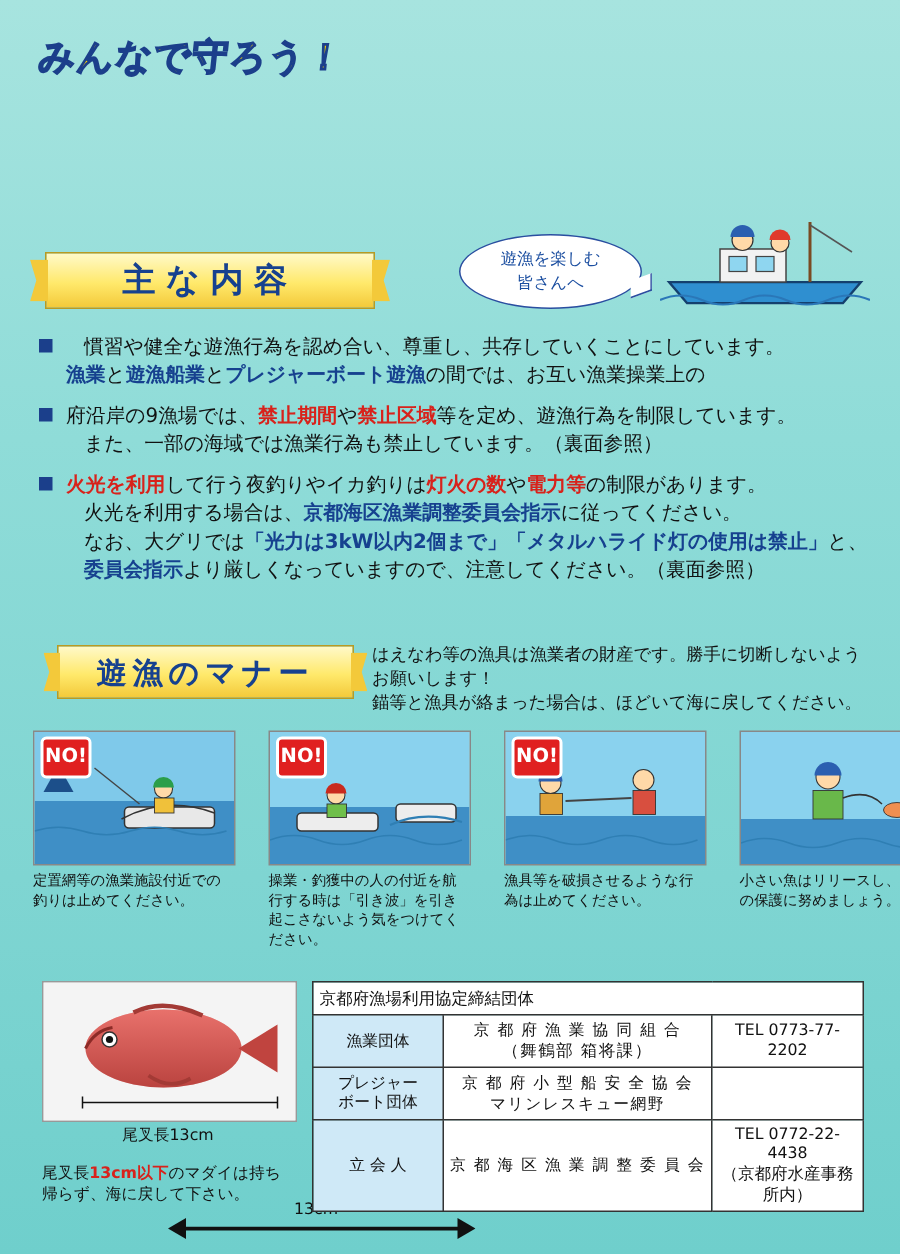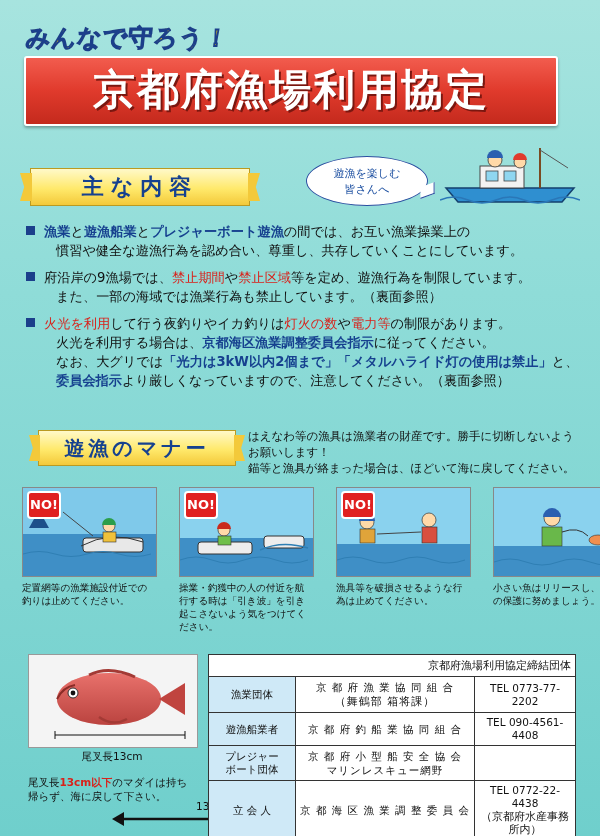--- a/index.html
+++ b/index.html
@@ -182,21 +182,21 @@
     background: #1b3f8b;
   }
   .line {
     font-size: 13.2px;
     line-height: 19px;
     color: #111;
     font-family: "DejaVu Sans", sans-serif;
     white-space: nowrap;
   }
   .line.indent { padding-left: 12px; }
-  .r { color: #d8221b; font-weight: normal; }
+  .r { color: #d8221b; font-weight: bold; }
   .b { color: #16418f; font-weight: bold; }
   .blk { color: #111; }
 
   
   .manner-note {
     position: absolute;
     left: 248px;
     top: 428px;
     width: 330px;
     font-size: 11.5px;
@@ -305,21 +305,21 @@
     font-family: "DejaVu Sans", sans-serif;
   }
   .tbl td, .tbl th {
     border: 1px solid #333;
     font-size: 10.5px;
     padding: 3px 4px;
     color: #111;
   }
   .tbl .thead {
     background: #ffffff;
-    text-align: right;
+    text-align: left;
     font-weight: normal;
     font-size: 11px;
     margin-left: 36px;
   }
   .tbl .c1 {
     width: 78px;
     background: #cfe9f7;
     text-align: center;
     line-height: 13px;
   }
@@ -336,23 +336,20 @@
     line-height: 13px;
   }
   .sub { font-size: 11px; }
 </style>
 </head>
 <body>
 
 <div id="page">
 
   <div class="hdr-sub">みんなで守ろう！</div>
-  <div class="hdr-main-wrap">
-    <div class="hdr-main">京都府漁場利用協定</div>
-  </div>
 
   <div class="banner">
     <span class="btxt">主な内容</span>
   </div>
 
   <div class="bubble">
     <div>遊漁を楽しむ</div>
     <div>皆さんへ</div>
   </div>
 
@@ -366,25 +363,25 @@
     <circle cx="55" cy="22" r="7" fill="#ffd9a8" stroke="#333" stroke-width=".8"></circle>
     <path d="M47 20 a8 8 0 0 1 16 0 z" fill="#2b5fb0"></path>
     <circle cx="80" cy="24" r="6" fill="#ffd9a8" stroke="#333" stroke-width=".8"></circle>
     <path d="M73 22 a7 7 0 0 1 14 0 z" fill="#e03a2c"></path>
     <path d="M0 62 q14 -6 28 0 t28 0 t28 0 t28 0 t28 0" fill="none" stroke="#2a77b8" stroke-width="1.4"></path>
   </svg>
 
   <div class="content">
     <div class="item">
       <span class="sq"></span>
+      <div class="line indent">
+        <span class="blk">慣習や健全な遊漁行為を認め合い、尊重し、共存していくことにしています。</span>
+      </div>
       <div class="line">
         <span class="b">漁業</span><span class="blk">と</span><span class="b">遊漁船業</span><span class="blk">と</span><span class="b">プレジャーボート遊漁</span><span class="blk">の間では、お互い漁業操業上の</span>
-      </div>
-      <div class="line indent">
-        <span class="blk">慣習や健全な遊漁行為を認め合い、尊重し、共存していくことにしています。</span>
       </div>
     </div>
 
     <div class="item">
       <span class="sq"></span>
       <div class="line">
         <span class="blk">府沿岸の9漁場では、</span><span class="r">禁止期間</span><span class="blk">や</span><span class="r">禁止区域</span><span class="blk">等を定め、遊漁行為を制限しています。</span>
       </div>
       <div class="line indent">
         <span class="blk">また、一部の海域では漁業行為も禁止しています。（裏面参照）</span>
@@ -531,25 +528,20 @@
         <tr>
       <td class="thead" colspan="3">京都府漁場利用協定締結団体</td>
     </tr>
     <tr>
       <td class="c1">漁業団体</td>
       <td class="c2">
         <span>京 都 府 漁 業 協 同 組 合</span><br>
         <span class="sub">（舞鶴部 箱将課）</span>
       </td>
       <td class="c3">TEL 0773-77-2202</td>
-    </tr>
-    <tr>
-      <td class="c1">遊漁船業者</td>
-      <td class="c2">京 都 府 釣 船 業 協 同 組 合</td>
-      <td class="c3">TEL 090-4561-4408</td>
     </tr>
     <tr>
       <td class="c1">
         <span>プレジャー</span><br>
         <span>ボート団体</span>
       </td>
       <td class="c2">
         <span>京 都 府 小 型 船 安 全 協 会</span><br>
         <span>マリンレスキュー網野</span>
       </td>

